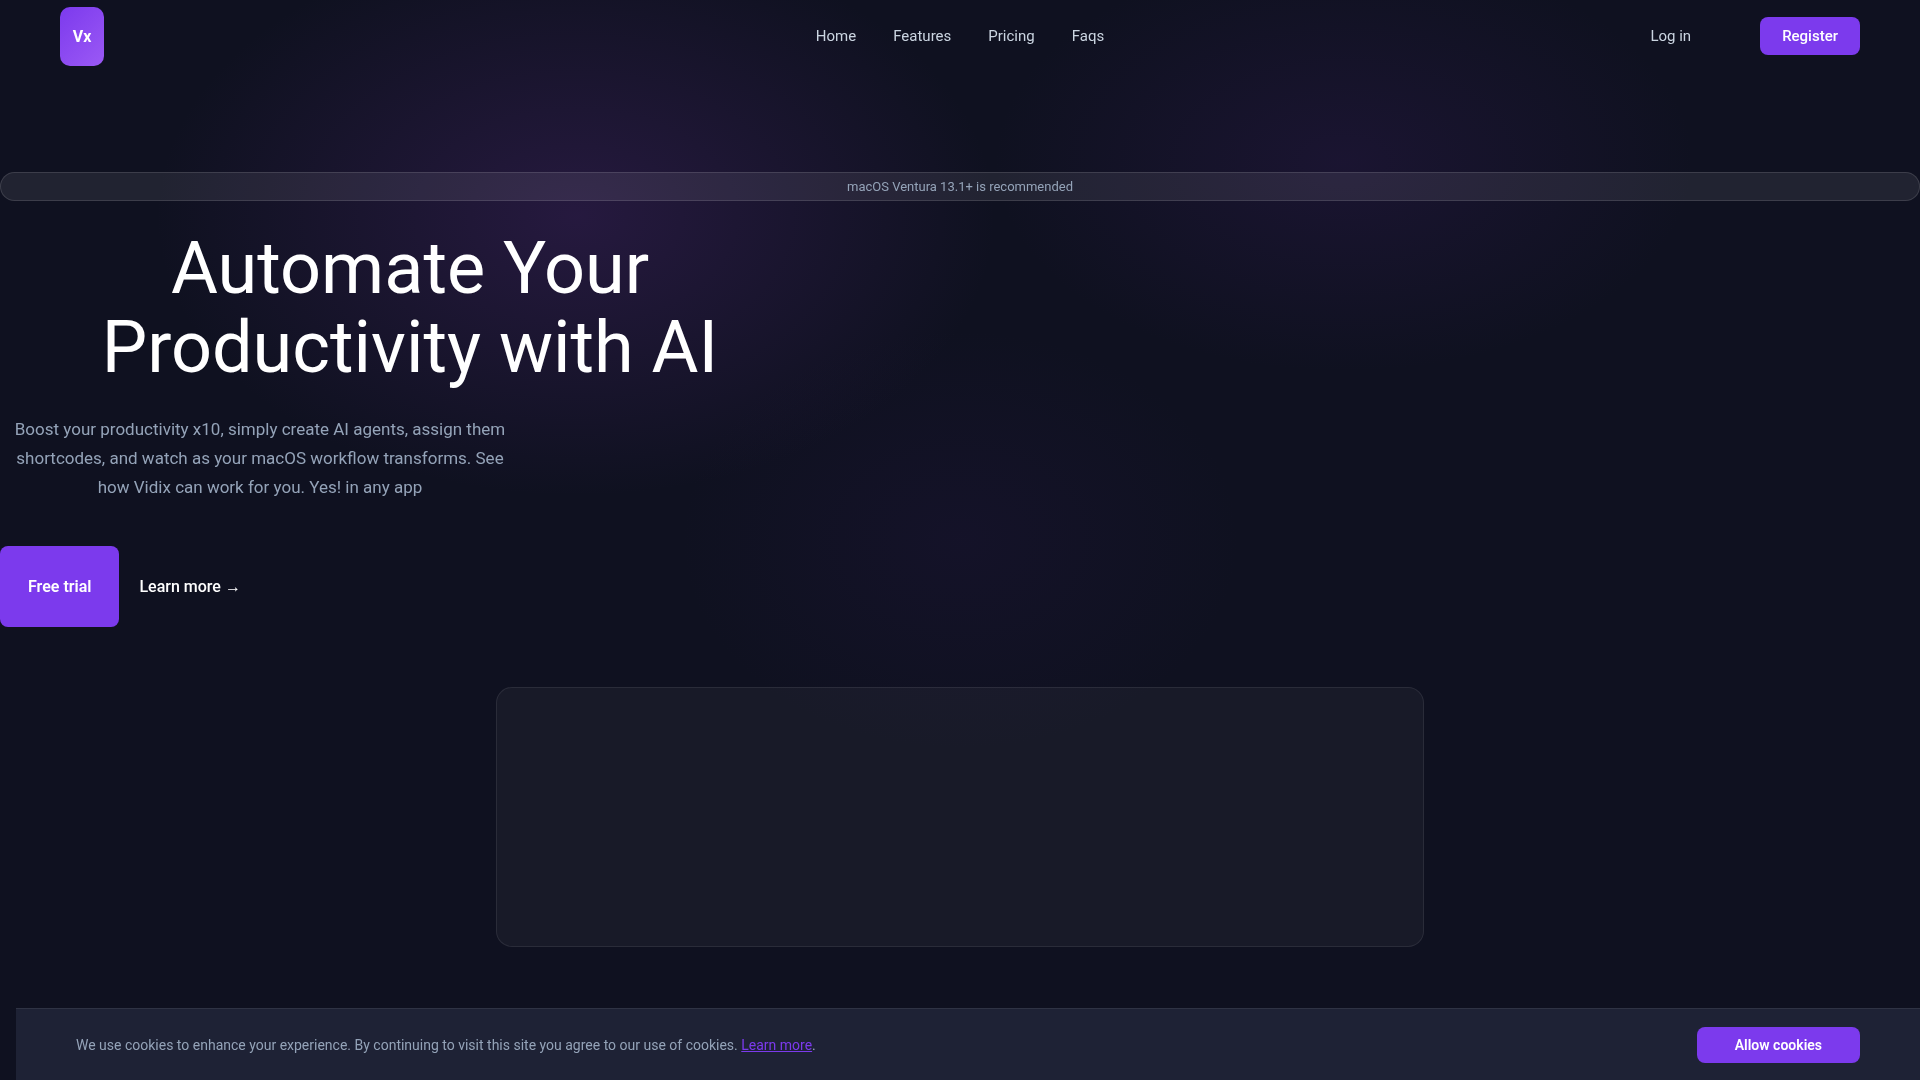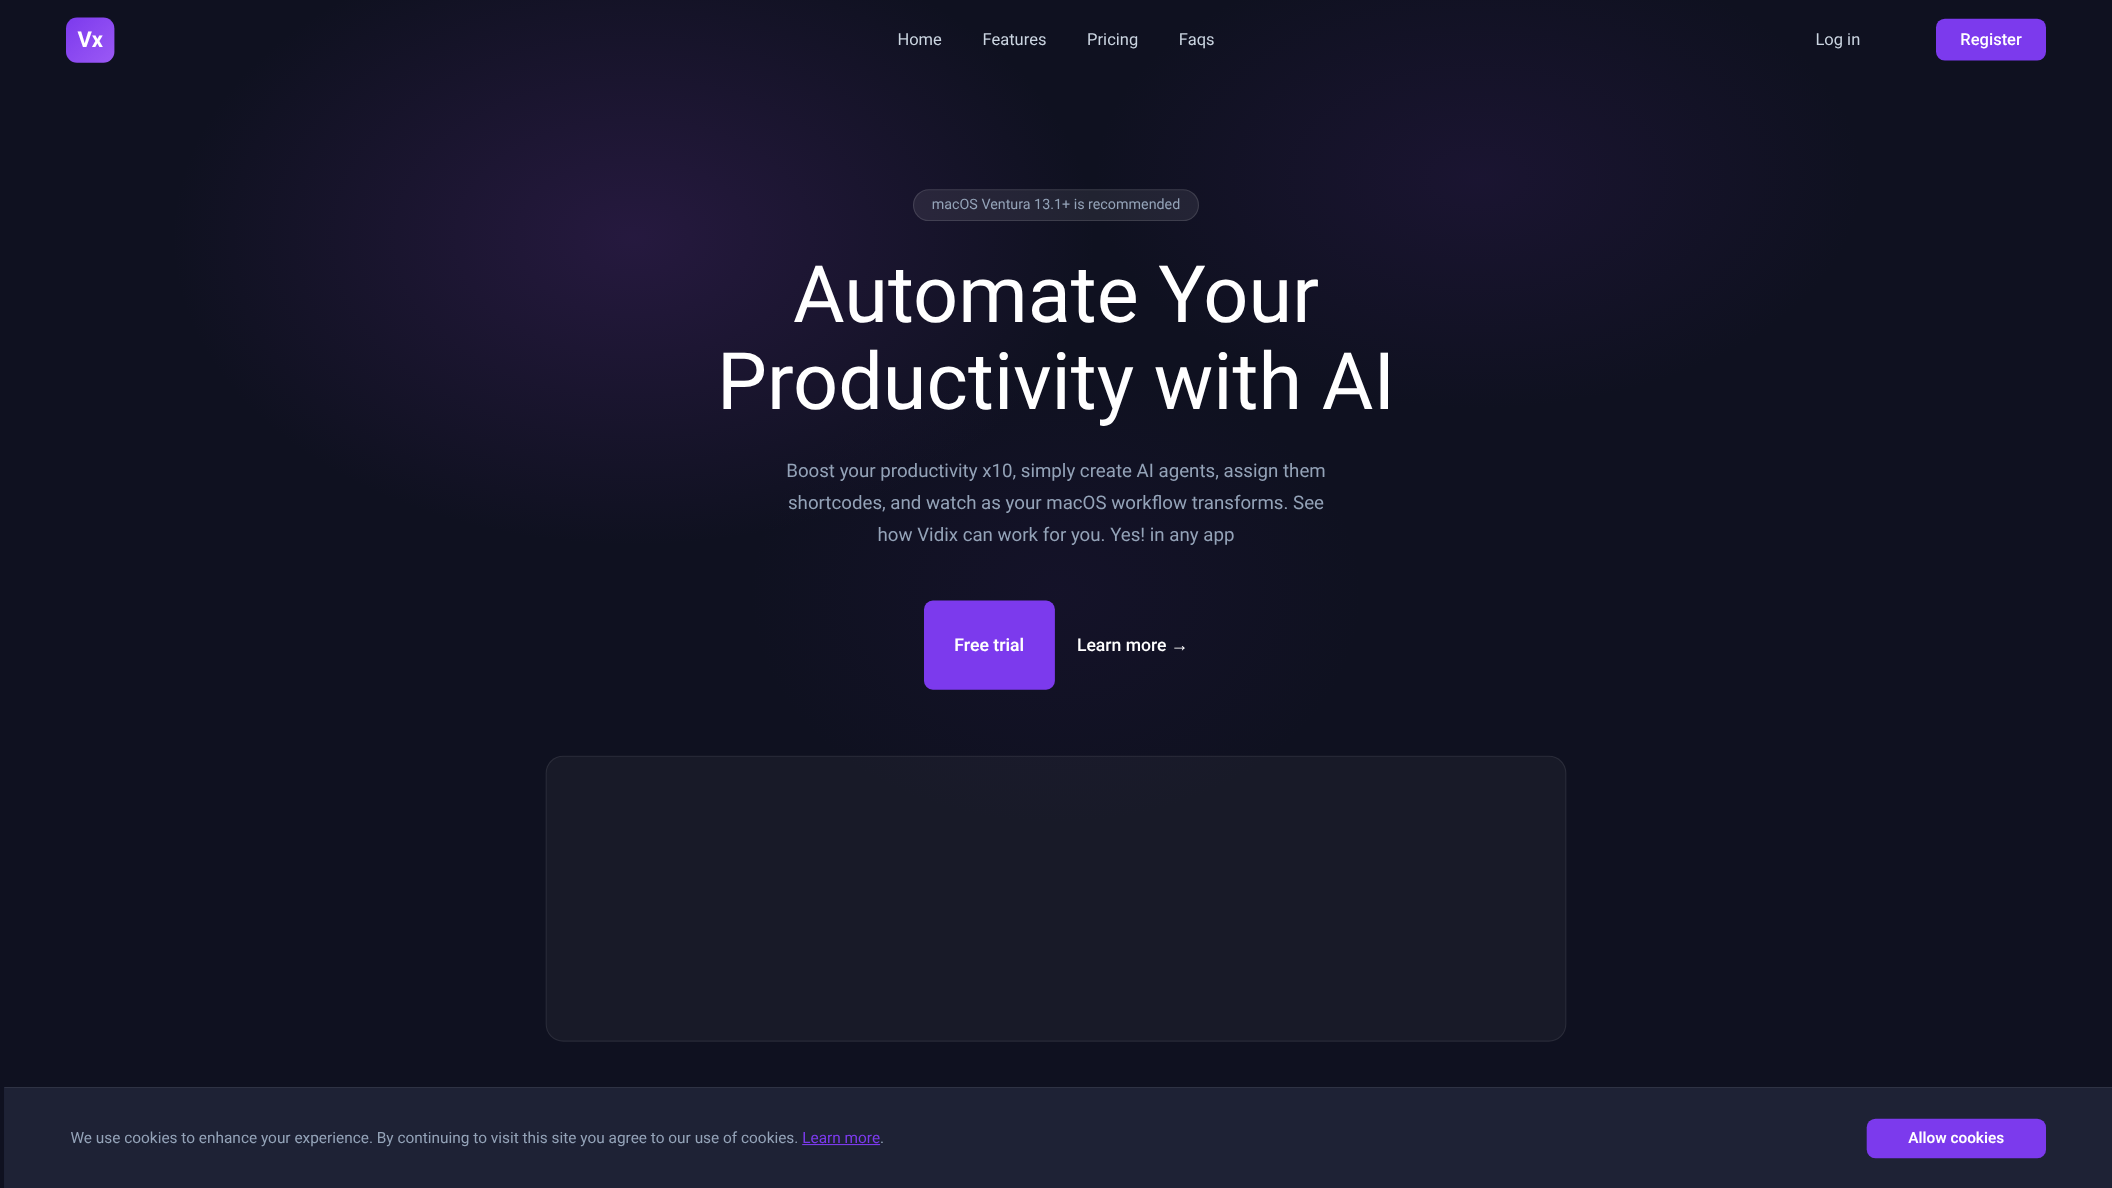--- a/index.html
+++ b/index.html
@@ -37,28 +37,28 @@
       height: 72px;
     }
 
     .nav-left {
       display: flex;
       align-items: center;
     }
 
     .logo {
       width: 44px;
-      height: 41px;
+      height: 59px;
       background: linear-gradient(135deg, #7c3aed, #9b59f5);
       border-radius: 10px;
       display: flex;
       align-items: center;
       justify-content: center;
       font-weight: 700;
-      font-size: 20px;
+      font-size: 16px;
       color: white;
       cursor: pointer;
     }
 
     .nav-links {
       position: absolute;
       left: 50%;
       transform: translateX(-50%);
       display: flex;
       gap: 37px;
@@ -101,21 +101,20 @@
       font-family: inherit;
       margin-left: 45px;
     }
 
     
     .hero {
       position: relative;
       z-index: 5;
       display: flex;
       flex-direction: column;
-      align-items: center;
       text-align: center;
       padding-top: 100px;
     }
 
     .os-badge {
       background: rgba(255,255,255,0.08);
       border: 1px solid rgba(255,255,255,0.12);
       border-radius: 20px;
       padding: 6px 16px;
       font-size: 13px;
@@ -182,30 +181,30 @@
       margin: 0 auto;
       background: rgba(255,255,255,0.04);
       border: 1px solid rgba(255,255,255,0.08);
       border-radius: 16px;
     }
 
     
     .cookie-banner {
       position: fixed;
       bottom: 0;
-      left: 4px;
+      left: 16px;
       right: 0;
       z-index: 100;
       background: #1e2235;
       border-top: 1px solid rgba(255,255,255,0.08);
       padding: 20px 60px;
       display: flex;
       align-items: center;
       justify-content: space-between;
-      height: 92px;
+      height: 72px;
     }
 
     .cookie-text {
       font-size: 14px;
       color: #94a3b8;
     }
 
     .cookie-learn-more {
       color: #7c3aed;
       text-decoration: underline;

